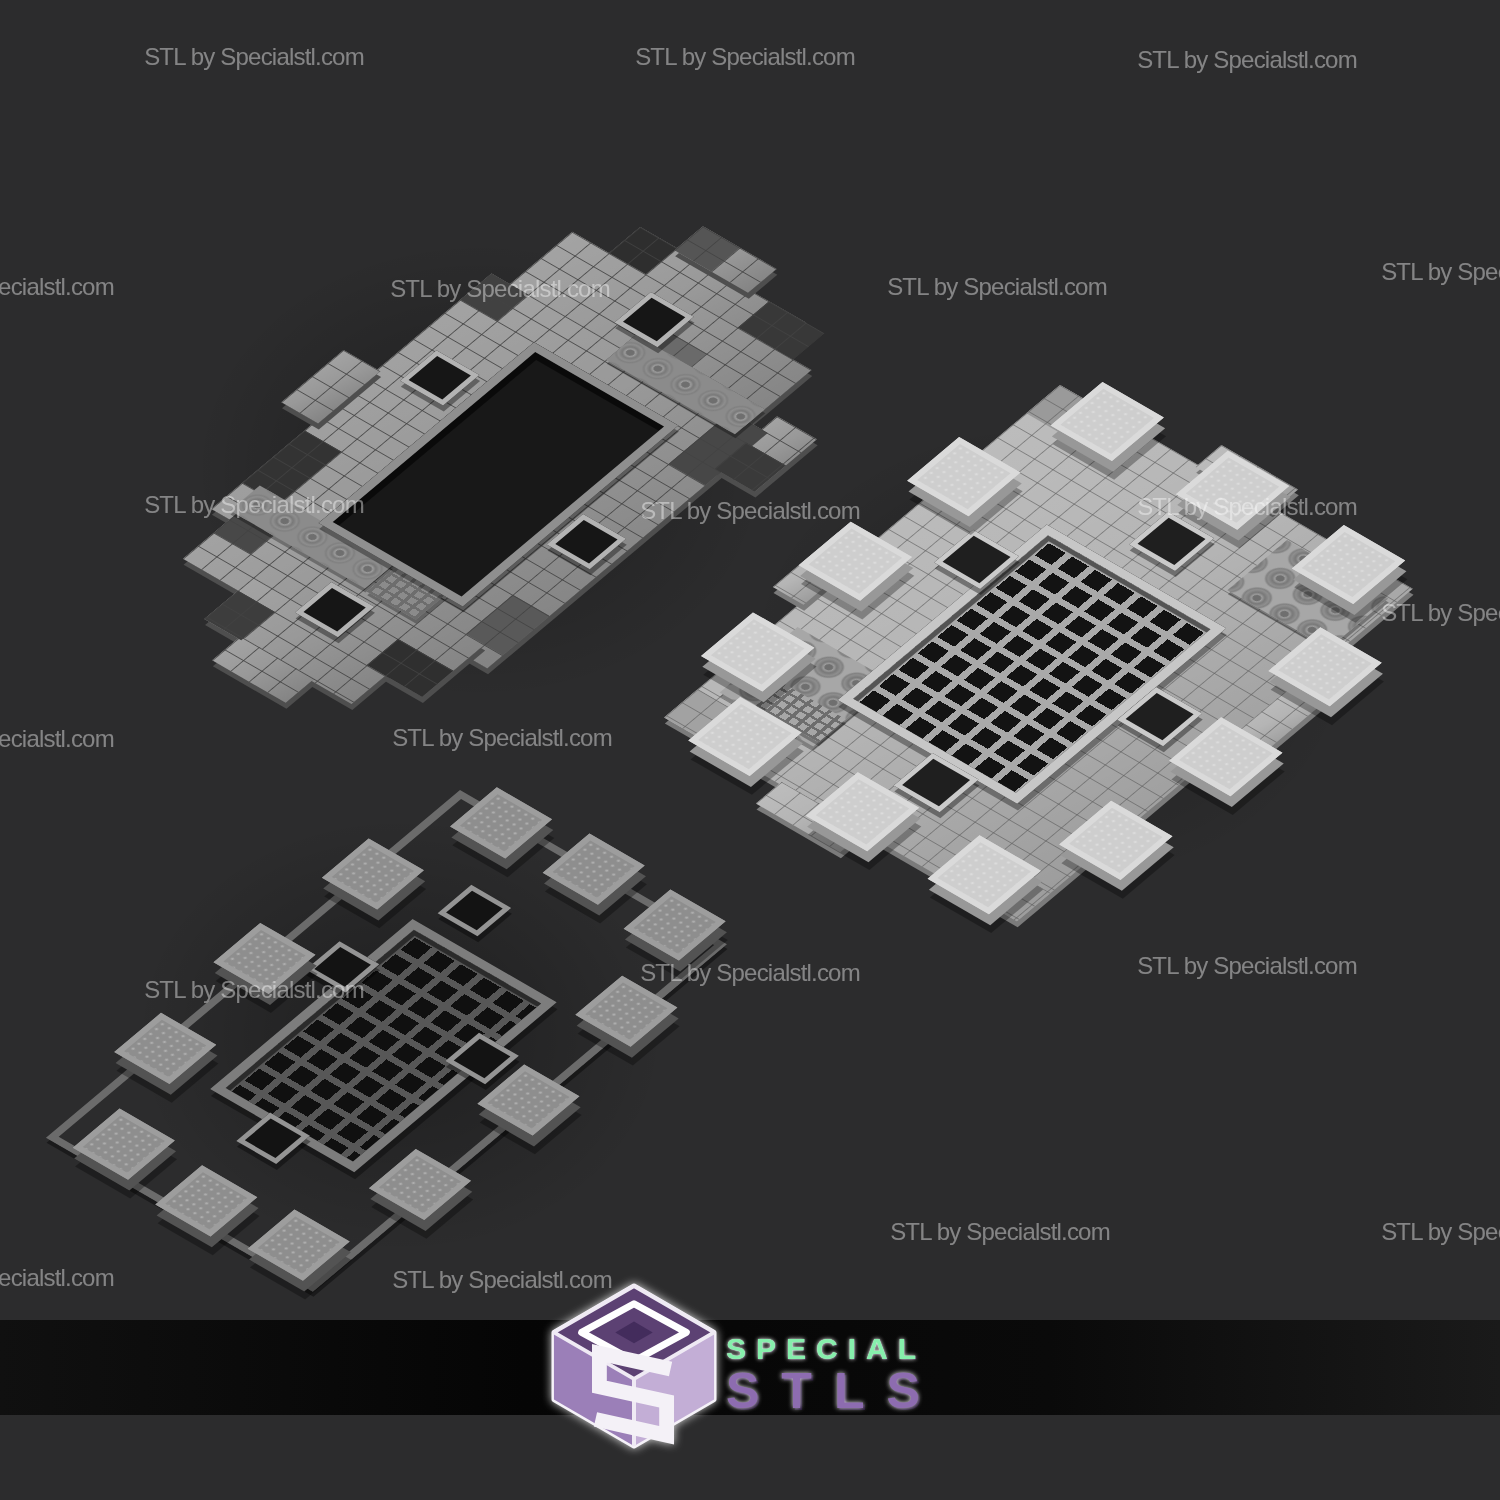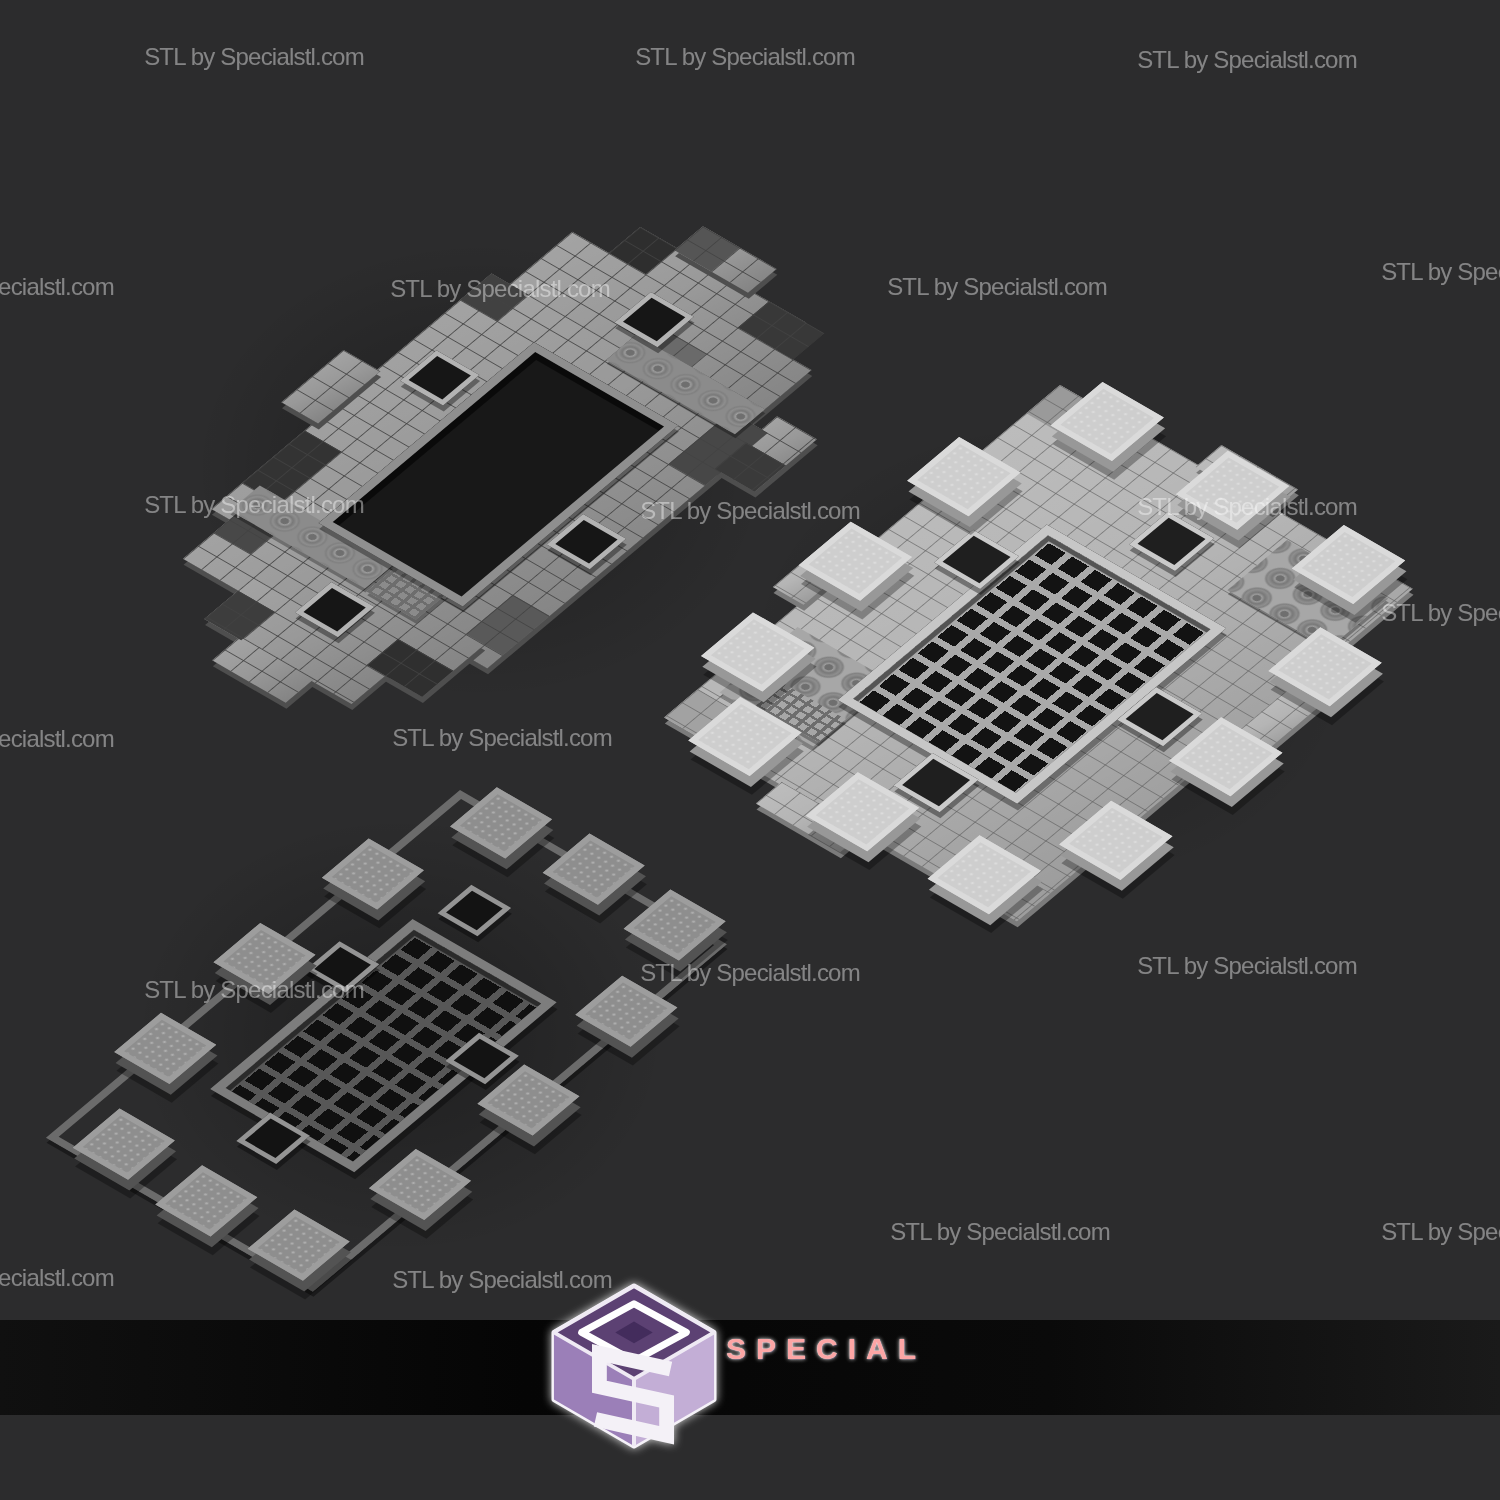--- a/index.html
+++ b/index.html
@@ -91,21 +91,21 @@
   .footer-band{
     position:absolute;left:0;top:1320px;width:1500px;height:95px;z-index:20;
     background:linear-gradient(90deg,#101010,#050505 35%,#0a0a0a 70%,#1a1a1a);
   }
   .logo{position:absolute;left:540px;top:1278px;width:470px;height:180px;z-index:30;}
   .logo-cube{position:absolute;left:10px;top:4px;width:168px;height:168px;}
   .logo-cube svg{filter:drop-shadow(0 0 5px rgba(255,255,255,.8));}
   .logo-text{position:absolute;left:186px;top:56px;}
   .logo-line1{
     font-size:30px;font-weight:bold;letter-spacing:10px;line-height:1;
-    color:#fca5a5;
+    color:#86efac;
     text-shadow:0 0 4px rgba(255,255,255,.95), 0 0 1px rgba(255,255,255,.9), 1px 1px 0 rgba(20,8,35,.8);
   }
   .logo-line2{
     font-size:50px;font-weight:bold;letter-spacing:22px;line-height:1;margin-top:2px;
     color:#8d6cb0;
     text-shadow:0 0 5px rgba(255,255,255,.9), 2px 2px 0 rgba(28,12,48,.95);
   }
 </style>
 </head>
 <body>
@@ -238,16 +238,17 @@
         <polygon points="85,98 166,51 166,119 85,166" fill="#c3aed6"></polygon>
         <polygon points="85,4 166,51 85,98 4,51" fill="none" stroke="#efeaf4" stroke-width="4" stroke-linejoin="round"></polygon>
         <line x1="85" y1="98" x2="85" y2="166" stroke="#efeaf4" stroke-width="4"></line>
         <polygon points="85,22 138,51 85,80 32,51" fill="none" stroke="#ffffff" stroke-width="7" stroke-linejoin="round"></polygon>
         <polygon points="85,40 104,51 85,62 66,51" fill="#432c5c"></polygon>
         <path d="M122,88 L50,72 L50,106 L118,121 L118,155 L46,139" fill="none" stroke="#f4f1f7" stroke-width="15" stroke-linejoin="miter"></path>
       </svg>
     </div>
     <div class="logo-text">
       <div class="logo-line1">SPECIAL</div>
+      <div class="logo-line2">STLS</div>
     </div>
   </div>
 
 </div>
 
 </body></html>

